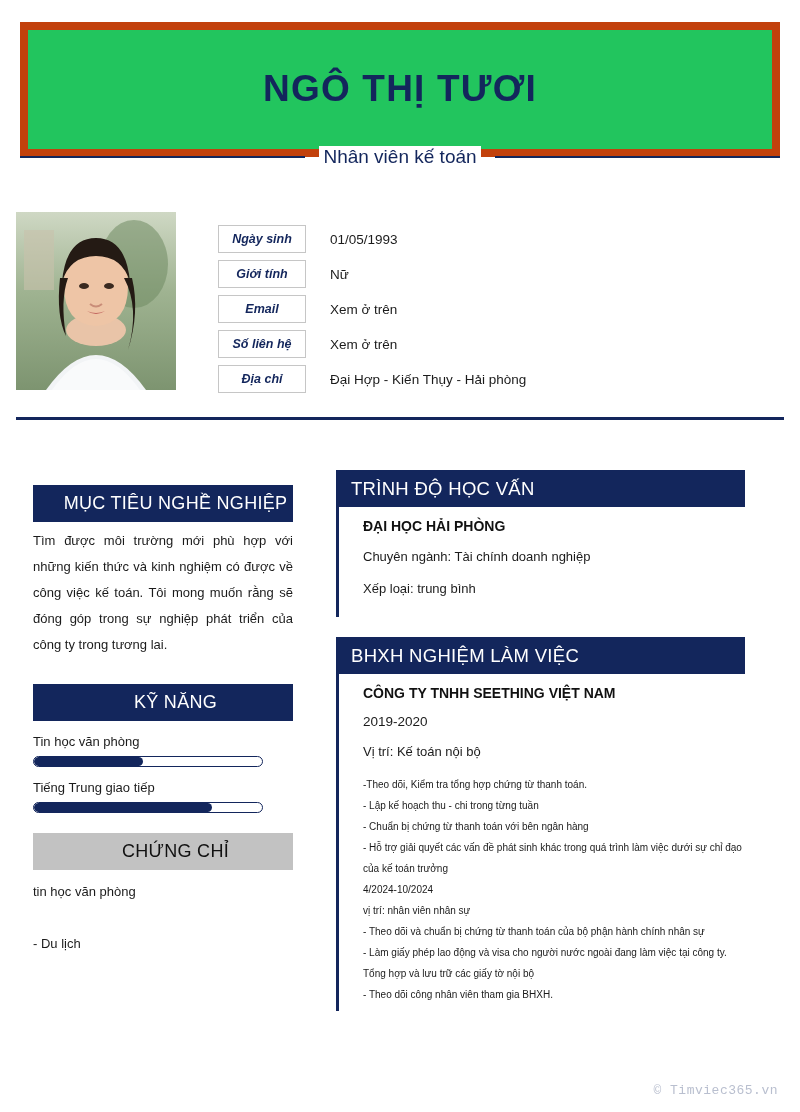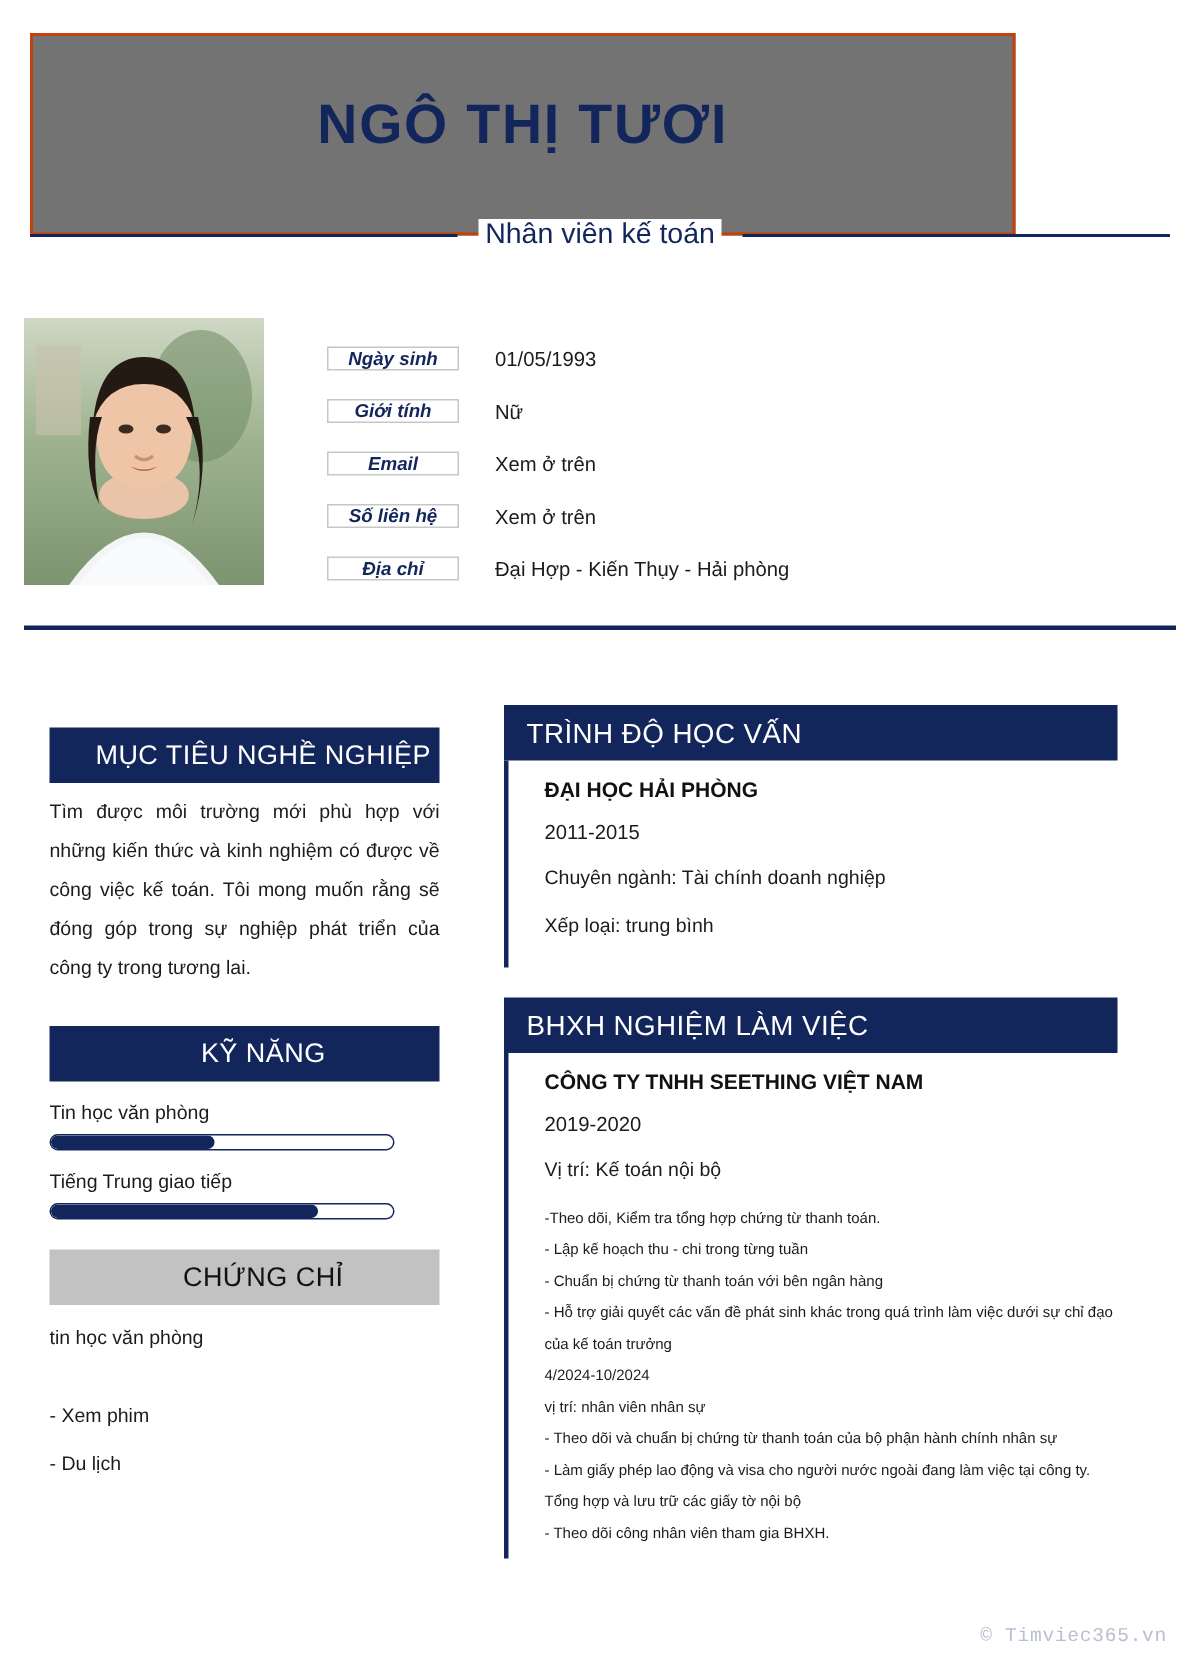--- a/index.html
+++ b/index.html
@@ -17,24 +17,24 @@
     height: 1112px;
     background: #ffffff;
     overflow: hidden;
   }
 
   
   .header-box {
     position: absolute;
     left: 20px;
     top: 22px;
-    width: 657px;
+    width: 760px;
     height: 135px;
-    border: 2px solid #c2410c;
-    background: #737373;
+    border: 8px solid #c2410c;
+    background: #22c55e;
   }
 
   .name-title {
     position: absolute;
     left: 0;
     right: 0;
     top: 38px;
     text-align: center;
     font-size: 37px;
     font-weight: bold;
@@ -86,21 +86,21 @@
     width: 540px;
   }
   .info-row {
     display: flex;
     align-items: center;
     height: 34px;
     margin-bottom: 1px;
   }
   .info-label {
     width: 88px;
-    height: 16px;
+    height: 28px;
     border: 1px solid #c6c6c6;
     display: flex;
     align-items: center;
     justify-content: center;
     font-size: 12.5px;
     font-weight: bold;
     font-style: italic;
     color: #13265c;
   }
   .info-value {
@@ -328,30 +328,28 @@
       </div>
     </div>
 
     <div class="gap-md"></div>
 
     <div class="sec-head gray">CHỨNG CHỈ</div>
     <div class="plain-line">tin học văn phòng</div>
 
     <div class="gap-md"></div>
 
-    <div class="plain-line">- Xem phim</div>
     <div class="plain-line">- Du lịch</div>
   </div>
 
   <div class="col-right">
 
     <div class="sec-head left-align">TRÌNH ĐỘ HỌC VẤN</div>
     <div class="entry">
       <div class="entry-title">ĐẠI HỌC HẢI PHÒNG</div>
-      <div class="entry-years">2011-2015</div>
       <div class="entry-line">Chuyên ngành: Tài chính doanh nghiệp</div>
       <div class="entry-line">Xếp loại: trung bình</div>
     </div>
 
     <div class="sec-gap"></div>
 
     <div class="sec-head left-align">BHXH NGHIỆM LÀM VIỆC</div>
     <div class="entry">
       <div class="entry-title">CÔNG TY TNHH SEETHING VIỆT NAM</div>
       <div class="entry-years">2019-2020</div>

